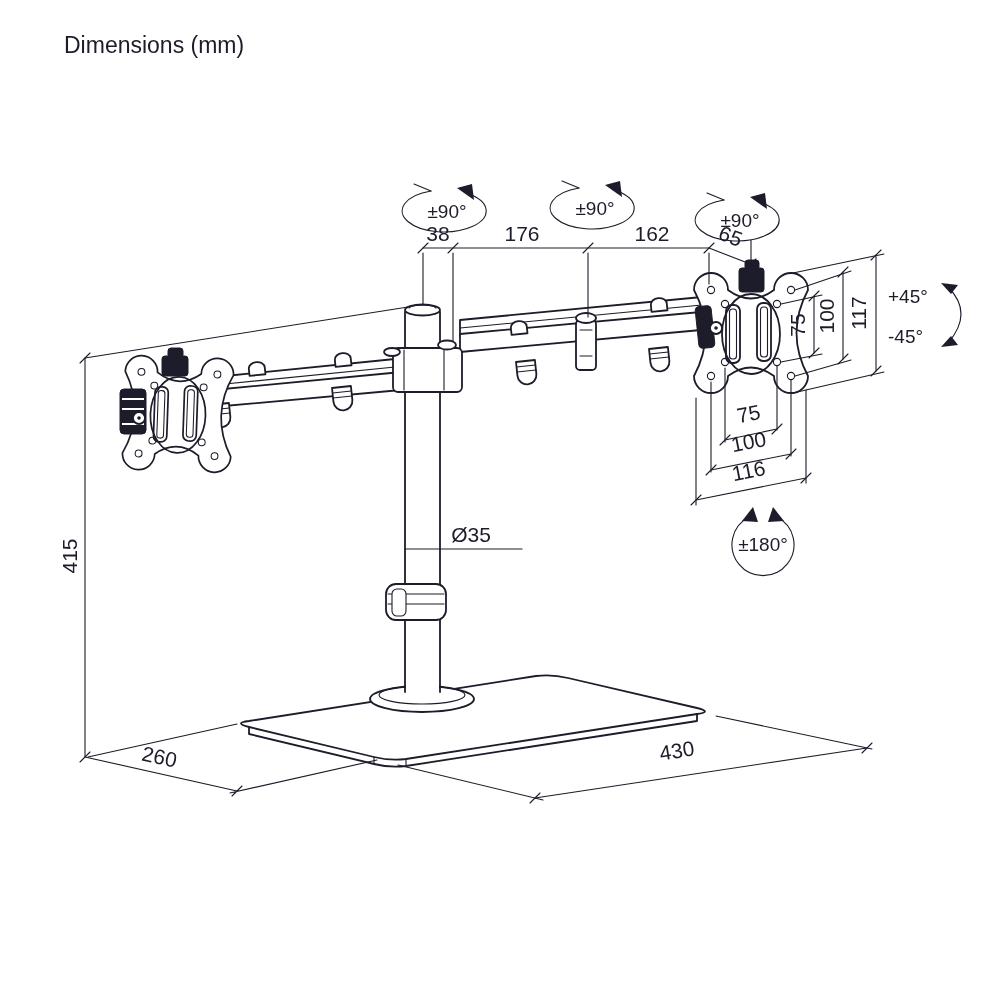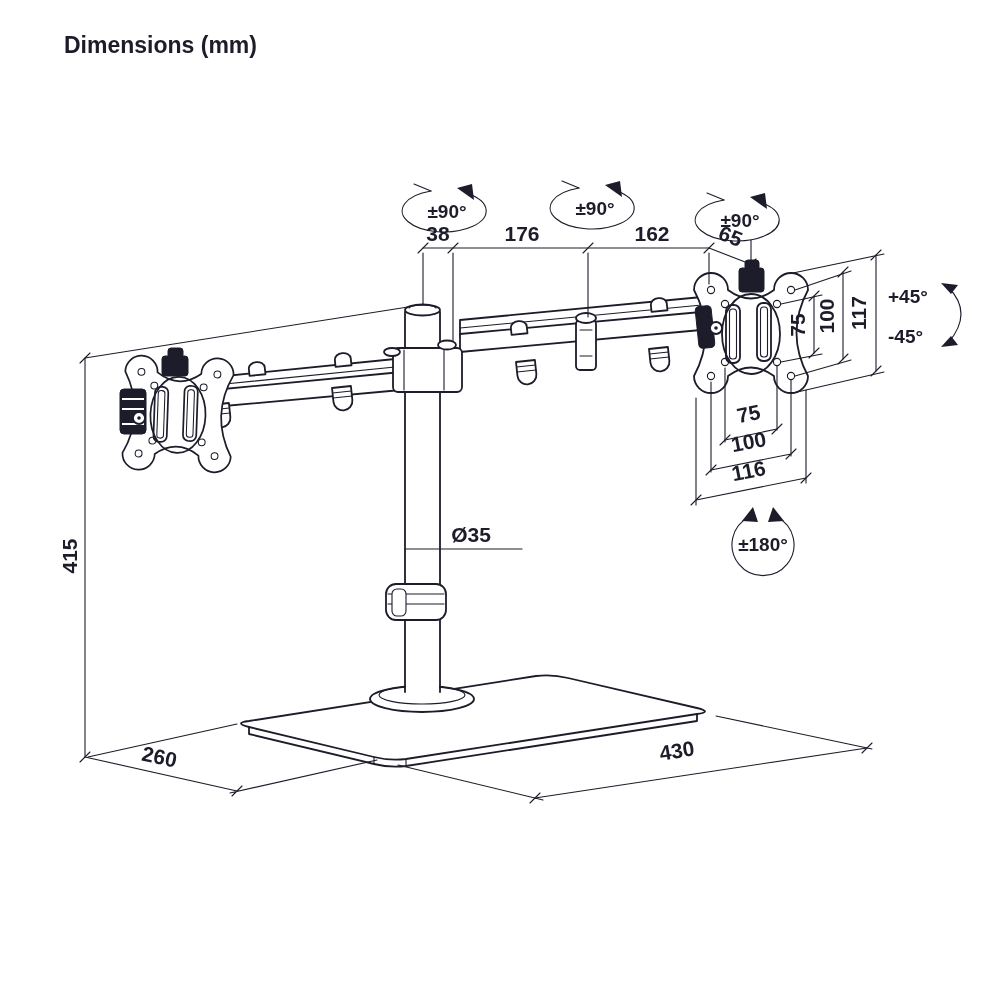--- a/index.html
+++ b/index.html
@@ -1,16 +1,16 @@
 <!DOCTYPE html>
 <html><head>
 <meta charset="utf-8">
 <style>
   html,body{margin:0;padding:0;background:#ffffff;}
-  .page{width:1000px;height:1000px;background:#ffffff;position:relative;overflow:hidden;font-weight:bold;}
+  .page{width:1000px;height:1000px;background:#ffffff;position:relative;overflow:hidden;}
   svg{display:block;}
   .ln{stroke:#1c1c2a;fill:none;stroke-width:1.8;stroke-linejoin:round;stroke-linecap:round;}
   .thin{stroke:#1c1c2a;fill:none;stroke-width:1.1;stroke-linejoin:round;stroke-linecap:round;}
   .wfill{fill:#ffffff;}
   .dark{fill:#1c1c2a;stroke:none;}
   .darkln{fill:#1c1c2a;stroke:#1c1c2a;stroke-width:1;}
   text{fill:#1c1c2a;font-family:"Liberation Sans","DejaVu Sans",sans-serif;}
   .t-title{font-size:23px;}
   .t-dim{font-size:21px;}
   .t-rot{font-size:19px;}

